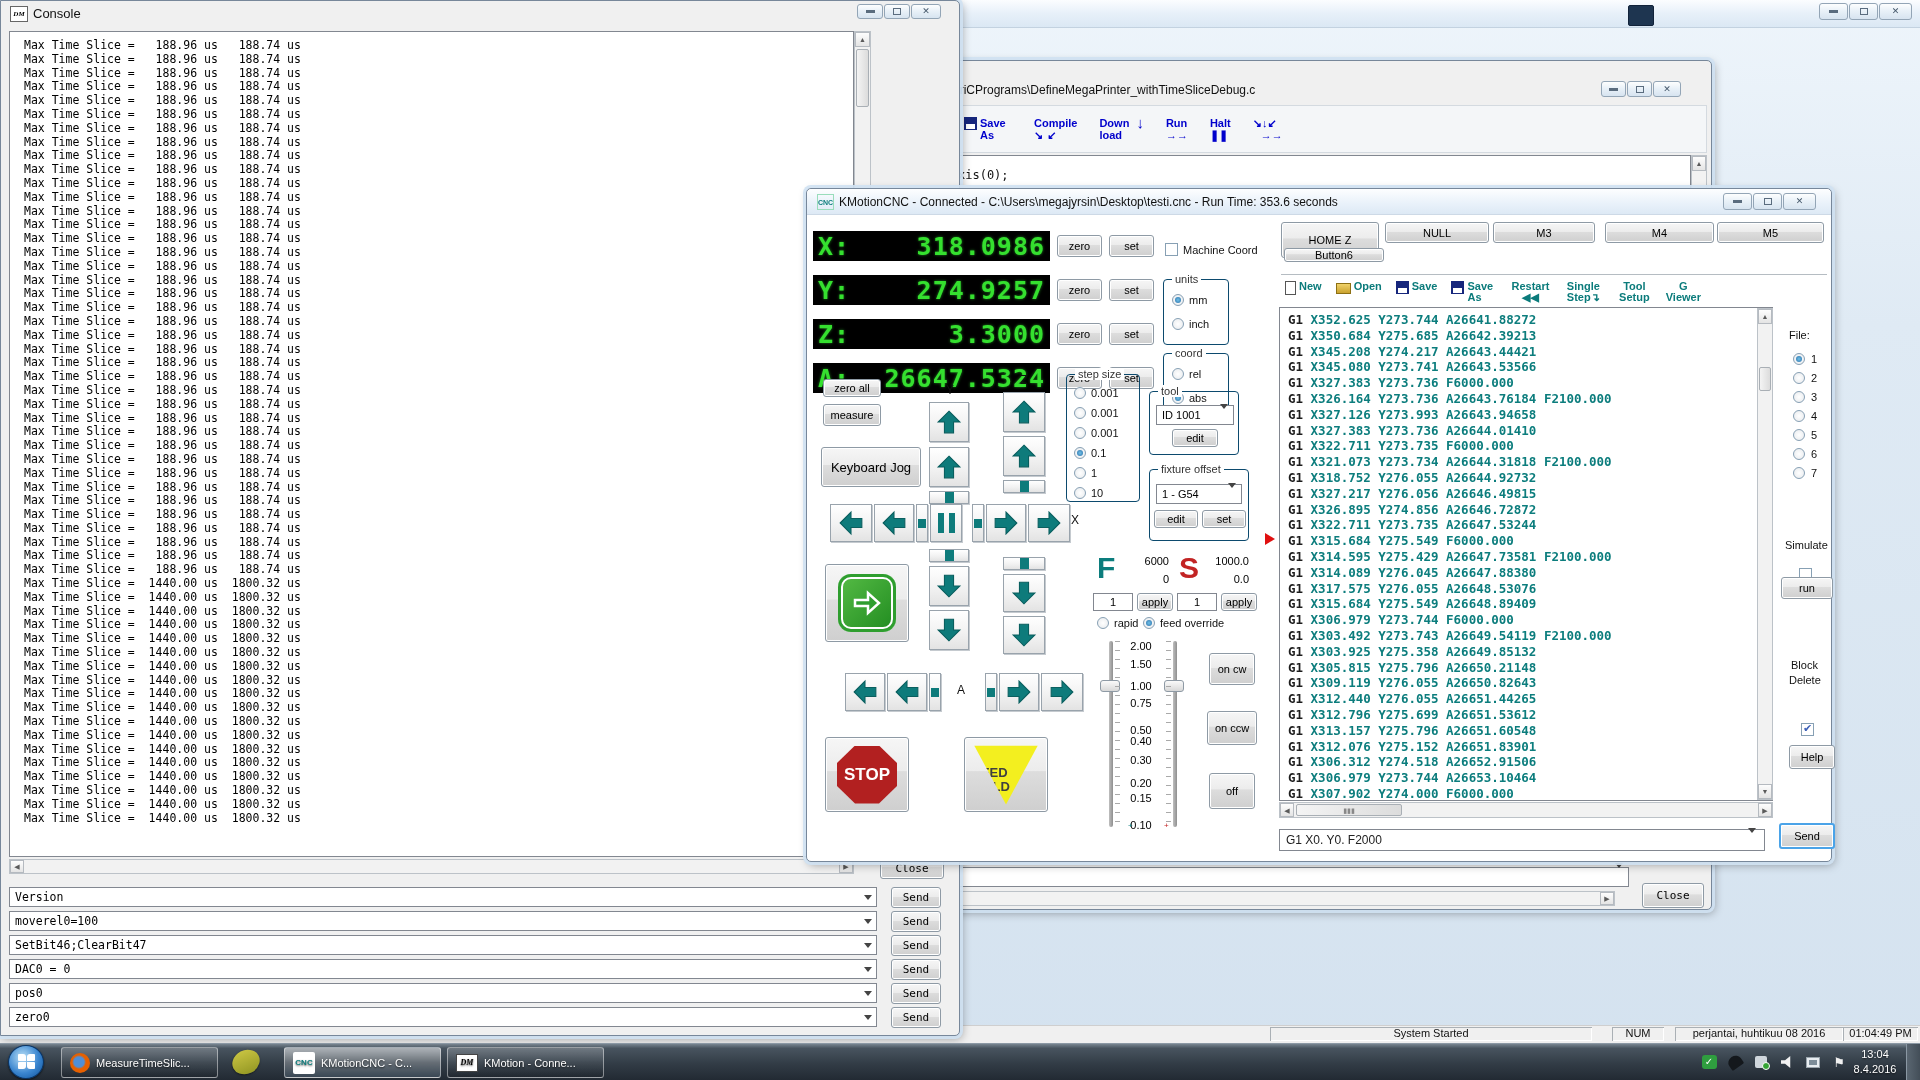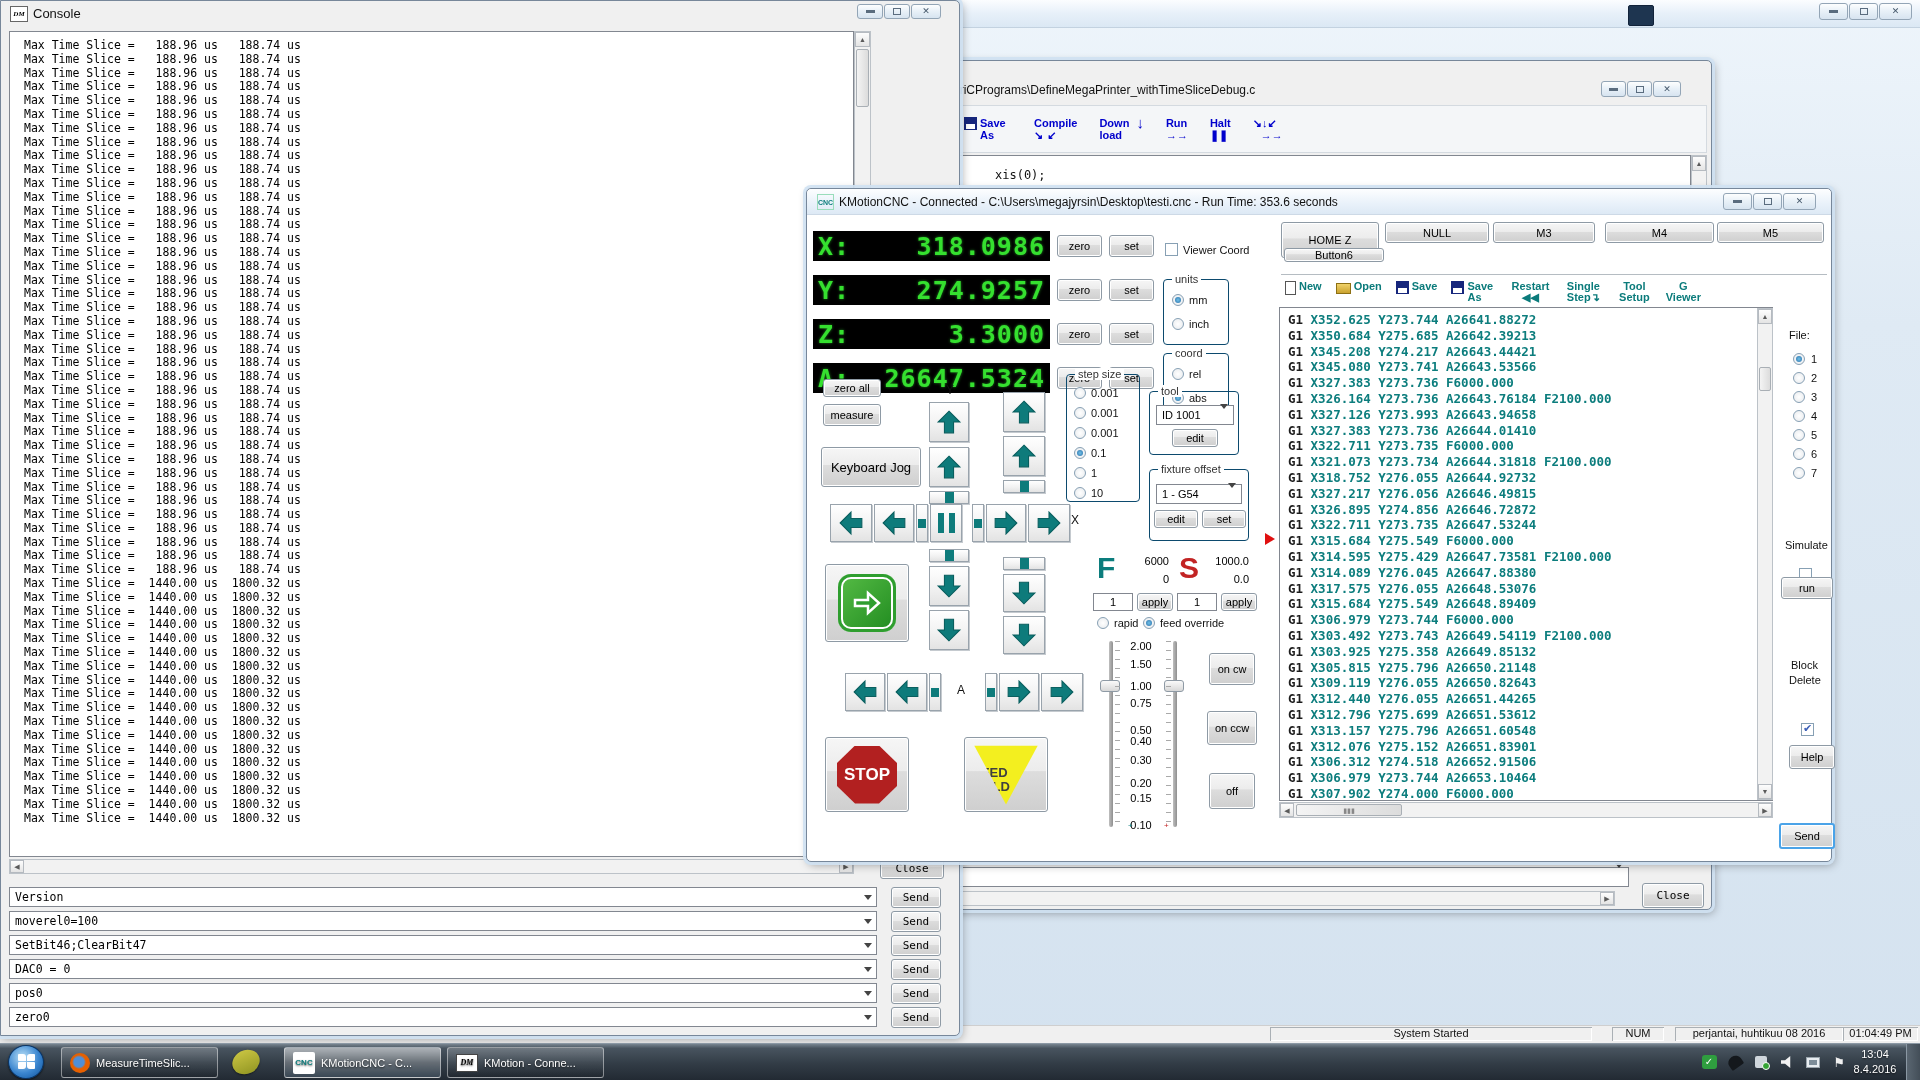--- a/index.html
+++ b/index.html
@@ -116,21 +116,21 @@
         </div>
       <div class="bluetool">
           <span><span>Halt</span><br><span>❚❚</span></span>
         </div>
       <div class="bluetool">
           <span><span>↘↓↙</span><br><span style="padding-left:8px;">→→</span></span>
         </div>
     </div>
 
     <div class="abs sunken" style="left:6px;top:94px;width:740px;height:700px;">
-      <div id="editor-code" style="padding:8px 0 0 6px;font:12px 'DejaVu Sans Mono', monospace;color:#111;line-height:23px;margin-left:37px;">
+      <div id="editor-code" style="padding:8px 0 0 6px;font:12px 'DejaVu Sans Mono', monospace;color:#111;line-height:23px;">
           <div>xis(0);</div>
           <div>xis(1);</div>
         </div>
     </div>
     <div class="abs sb" style="left:746px;top:94px;width:16px;height:700px;">
       <div class="sbarr" style="width:14px;height:15px;">▲</div>
     </div>
 
     <div class="abs sunken" style="left:8px;top:806px;width:676px;height:20px;display:flex;align-items:center;">
       <span class="dd" style="margin-left:auto;padding-right:5px;"><span class="tri-d"></span></span>
@@ -304,21 +304,21 @@
         <button class="b7" style="position: absolute; left: 302px; top: 134px; width: 45px; height: 22px;">set</button>
         <div class="dro" style="top: 174px;">
           <span>A:</span>
           <span>26647.5324</span>
         </div>
         <button class="b7" style="position: absolute; left: 250px; top: 178px; width: 45px; height: 22px;">zero</button>
         <button class="b7" style="position: absolute; left: 302px; top: 178px; width: 45px; height: 22px;">set</button>
       </div>
 
     <div class="abs cb" style="left:358px;top:54px;"></div>
-    <div class="abs lbl" style="left:376px;top:55px;">Viewer Coord</div>
+    <div class="abs lbl" style="left:376px;top:55px;">Machine Coord</div>
     <div class="abs gbox" style="left:356px;top:90px;width:66px;height:66px;">
       <span class="glabel">units</span>
       <div style="position:absolute;left:8px;top:14px;display:flex;align-items:flex-start;gap:5px;">
           <span class="rad sel"></span>
           <span class="lbl">mm</span>
         </div>
       <div style="position:absolute;left:8px;top:38px;display:flex;align-items:center;gap:5px;">
           <span class="rad"></span>
           <span class="lbl">inch</span>
         </div>
@@ -460,20 +460,24 @@
       </div>
     <div class="abs lbl" style="left:978px;top:350px;">Simulate</div>
     <div class="abs cb" style="left:992px;top:366px;"></div>
     <button class="b7" style="position:absolute;left:974px;top:388px;width:52px;height:22px;">run</button>
     <div class="abs lbl" style="left:984px;top:470px;">Block</div>
     <div class="abs lbl" style="left:982px;top:485px;">Delete</div>
     <div class="abs cb on" style="left:994px;top:508px;"></div>
     <button class="b7" style="position:absolute;left:982px;top:556px;width:46px;height:24px;">Help</button>
     <button class="b7" style="position:absolute;left:972px;top:634px;width:56px;height:26px;border:2px solid #4aa3e8;">Send</button>
 
+    <div class="abs sunken" style="left:472px;top:640px;width:486px;height:22px;display:flex;align-items:center;padding-left:6px;font-size:12px;color:#222;">
+      <span>G1 X0. Y0. F2000</span>
+      <span style="margin-left:auto;padding-right:8px;"><span class="tri-d"></span></span>
+    </div>
 
     <button class="b7" style="position:absolute;left:16px;top:190px;width:58px;height:18px;">zero all</button>
     <button class="b7" style="position:absolute;left:16px;top:215px;width:58px;height:22px;">measure</button>
     <button class="b7" style="position:absolute;left:14px;top:258px;width:100px;height:40px;font-size:13px;">Keyboard Jog</button>
 
     <div class="abs lbl" style="left:139px;top:194px;font-size:12px;">Y</div>
     <div class="abs lbl" style="left:213px;top:184px;font-size:12px;">Z</div>
     <div class="abs lbl" style="left:264px;top:324px;font-size:12px;">X</div>
     <div class="abs lbl" style="left:150px;top:494px;font-size:12px;">A</div>
     <div id="jog-buttons">

